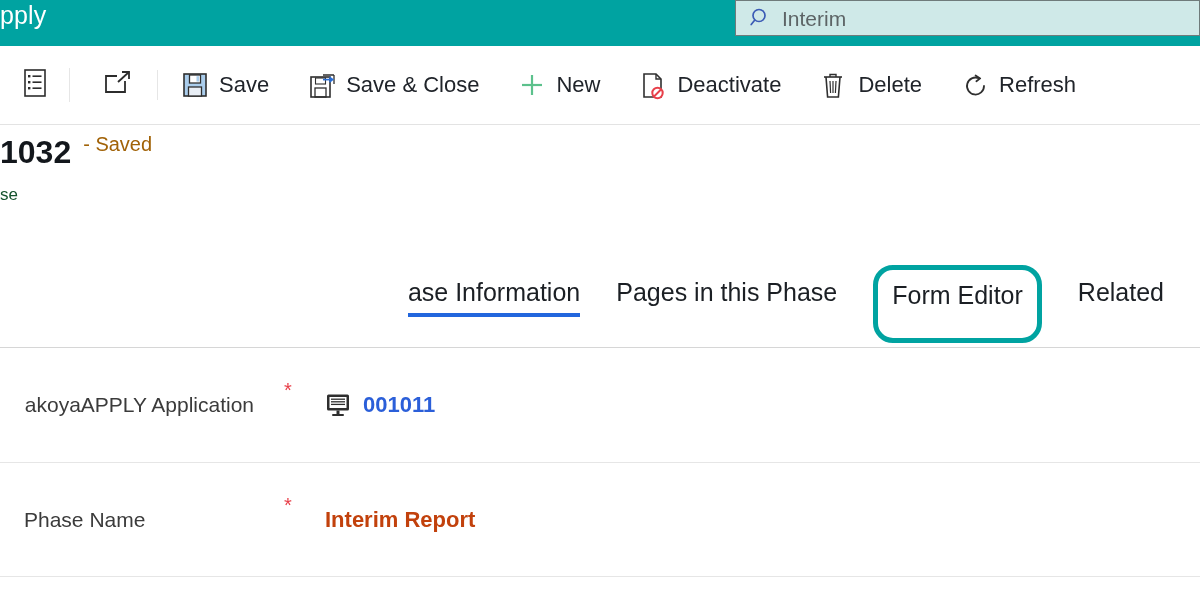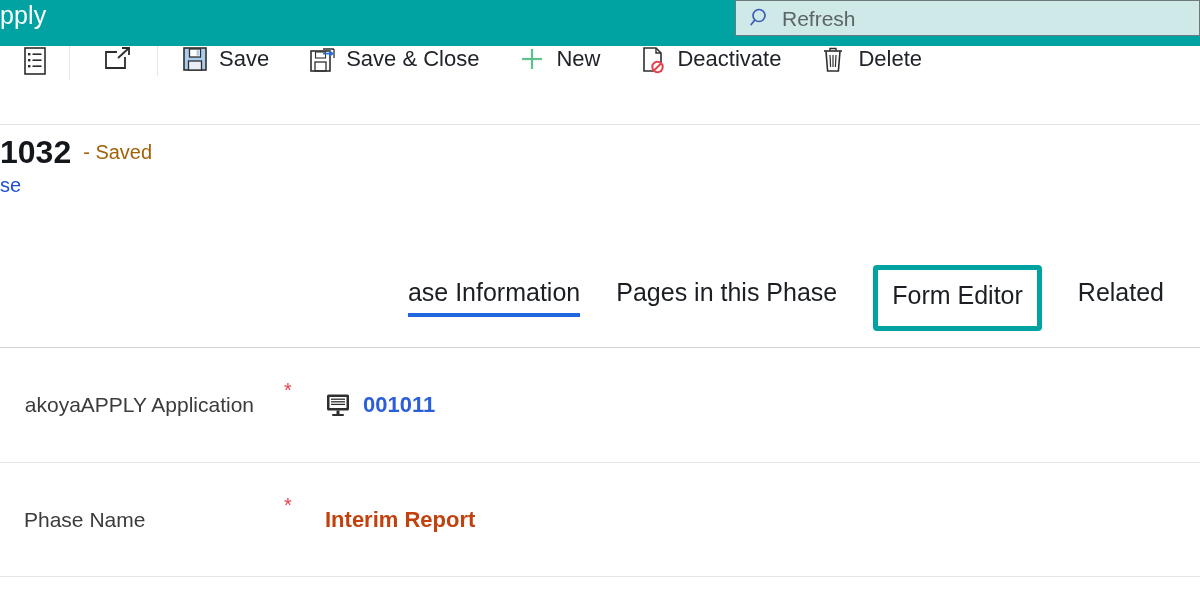--- a/index.html
+++ b/index.html
@@ -56,21 +56,21 @@
   }
 
   
   .command-bar {
     position: absolute;
     left: 0; top: 46px;
     width: 1200px; height: 79px;
     background: #ffffff;
     border-bottom: 1px solid #e3e3e3;
     display: flex;
-    align-items: flex-start;
+    align-items: center;
     gap: 8px;
   }
   .cmd-group-icon {
     display: flex;
     align-items: center;
     justify-content: center;
     width: 70px;
     border-right: 1px solid #e6e6e6;
     cursor: pointer;
   }
@@ -97,38 +97,38 @@
   }
 
   
   .record-head {
     position: absolute;
     left: 0; top: 133px;
     width: 1200px;
   }
   .record-title-row {
     display: flex;
-    align-items: center;
+    align-items: flex-start;
     white-space: nowrap;
   }
   .record-title {
     font-size: 32px;
     font-weight: bold;
     color: #13171c;
     line-height: 38px;
   }
   .record-saved {
     font-size: 20px;
     color: #a16207;
     margin-left: 12px;
   }
   .record-sub {
-    font-size: 20px;
-    color: #1d4ed8;
-    margin-top: 2px;
+    font-size: 17px;
+    color: #14532d;
+    margin-top: 12px;
     line-height: 24px;
     white-space: nowrap;
   }
 
   
   .tab-strip {
     position: absolute;
     left: 0; top: 262px;
     width: 1200px; height: 86px;
     border-bottom: 1px solid #d6d6d6;
@@ -149,22 +149,22 @@
   .tab.active::after {
     content: "";
     position: absolute;
     left: 0; right: 0;
     bottom: 6px;
     height: 4px;
     background: #2266dd;
   }
   .tab.highlighted {
     border: 5px solid #00a3a1;
-    border-radius: 4px;
-    padding: 10px 14px 16px 14px;
+    border-radius: 20px;
+    padding: 10px 14px 28px 14px;
     margin-top: 3px;
   }
 
   
   .form-area {
     position: absolute;
     left: 0; top: 348px;
     width: 1200px;
     bottom: 0;
     overflow: hidden;
@@ -220,21 +220,21 @@
   <div class="top-header">
     <div class="app-title">pply</div>
 
     <div class="search-box">
       <span class="search-icon">
         <svg viewBox="0 0 22 22" width="22" height="22">
           <circle cx="9" cy="8.5" r="6" fill="none" stroke="#3b5bb5" stroke-width="1.7"></circle>
           <line x1="4.6" y1="13.2" x2="1.2" y2="17.5" stroke="#3b5bb5" stroke-width="1.7" stroke-linecap="round"></line>
         </svg>
       </span>
-      <span class="search-placeholder">Refresh</span>
+      <span class="search-placeholder">Interim</span>
     </div>
   </div>
 
   <div class="command-bar">
 
     <div class="cmd-group-icon first">
       <span>
         <svg viewBox="0 0 26 30" width="26" height="30">
           <rect x="3" y="2" width="20" height="26" fill="none" stroke="#2c2c2c" stroke-width="1.6"></rect>
           <rect x="6" y="7" width="2.4" height="2.4" fill="#2c2c2c"></rect>
@@ -312,20 +312,29 @@
           <path d="M9 5 V2.5 H15 V5" fill="none" stroke="#2f2f2f" stroke-width="1.4"></path>
           <path d="M5 5 L6.6 25 H17.4 L19 5" fill="none" stroke="#2f2f2f" stroke-width="1.6"></path>
           <line x1="9" y1="9" x2="9.6" y2="21" stroke="#2f2f2f" stroke-width="1.2"></line>
           <line x1="12" y1="9" x2="12" y2="21" stroke="#2f2f2f" stroke-width="1.2"></line>
           <line x1="15" y1="9" x2="14.4" y2="21" stroke="#2f2f2f" stroke-width="1.2"></line>
         </svg>
       </span>
       <span class="cmd-label">Delete</span>
     </div>
 
+    <div class="cmd-btn">
+      <span class="cmd-ico">
+        <svg viewBox="0 0 28 28" width="28" height="28">
+          <path d="M22 14 A8.5 8.5 0 1 1 16.8 6.2" fill="none" stroke="#2f2f2f" stroke-width="1.8" stroke-linecap="round"></path>
+          <path d="M13.6 3.4 L18.2 6.4 L14.4 9.2" fill="none" stroke="#2f2f2f" stroke-width="1.8" stroke-linecap="round" stroke-linejoin="round"></path>
+        </svg>
+      </span>
+      <span class="cmd-label">Refresh</span>
+    </div>
   </div>
 
   <div class="record-head">
     <div class="record-title-row">
       <span class="record-title">1032</span>
       <span class="record-saved">- Saved</span>
     </div>
     <div class="record-sub">se</div>
   </div>
 

